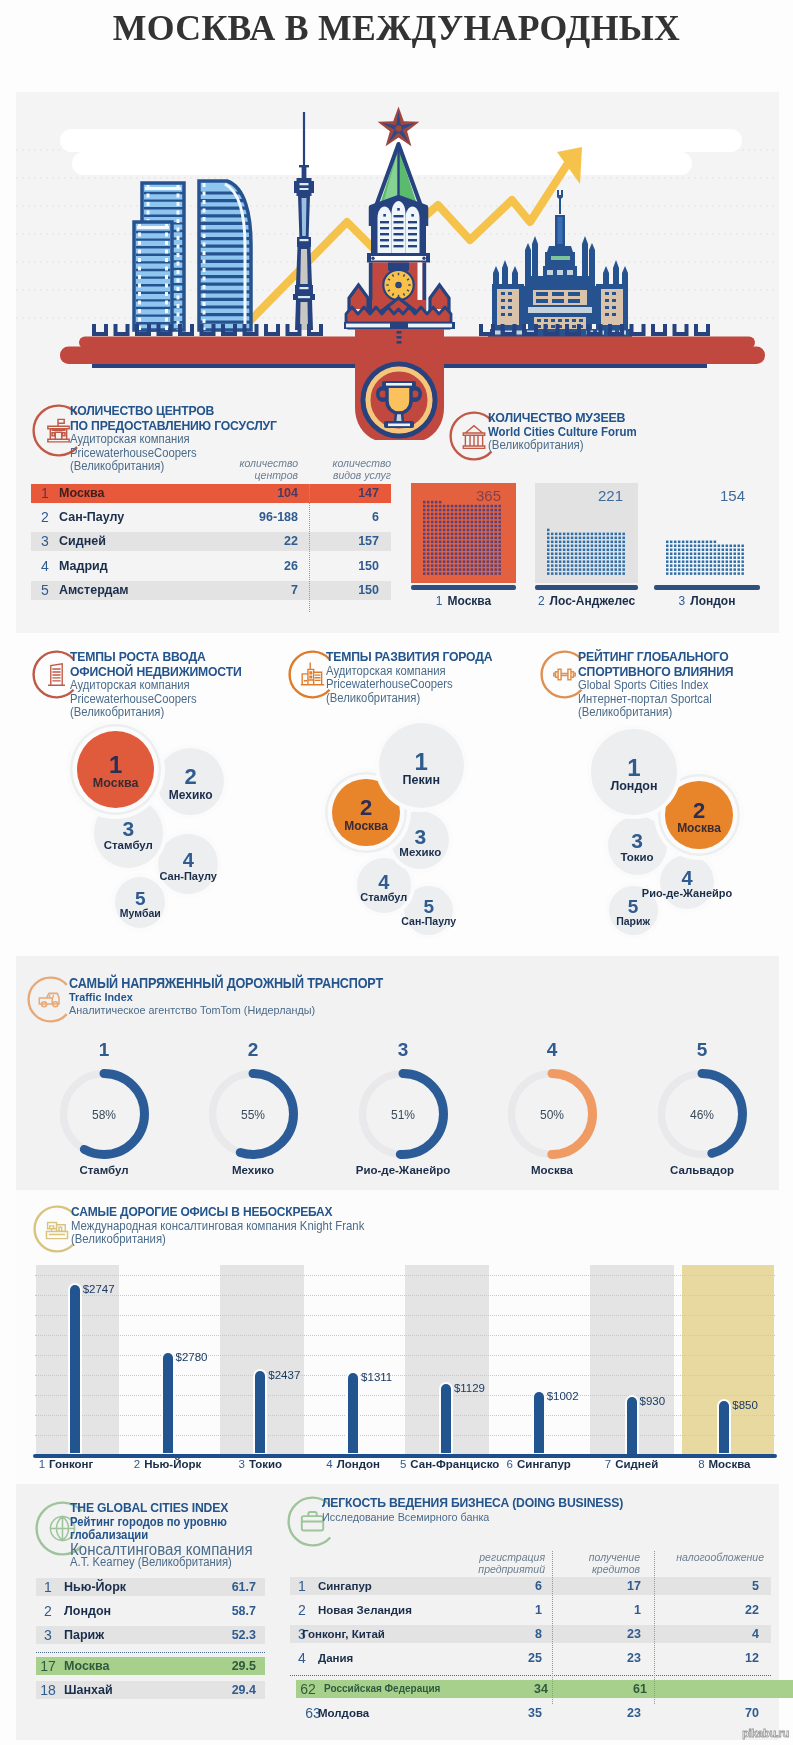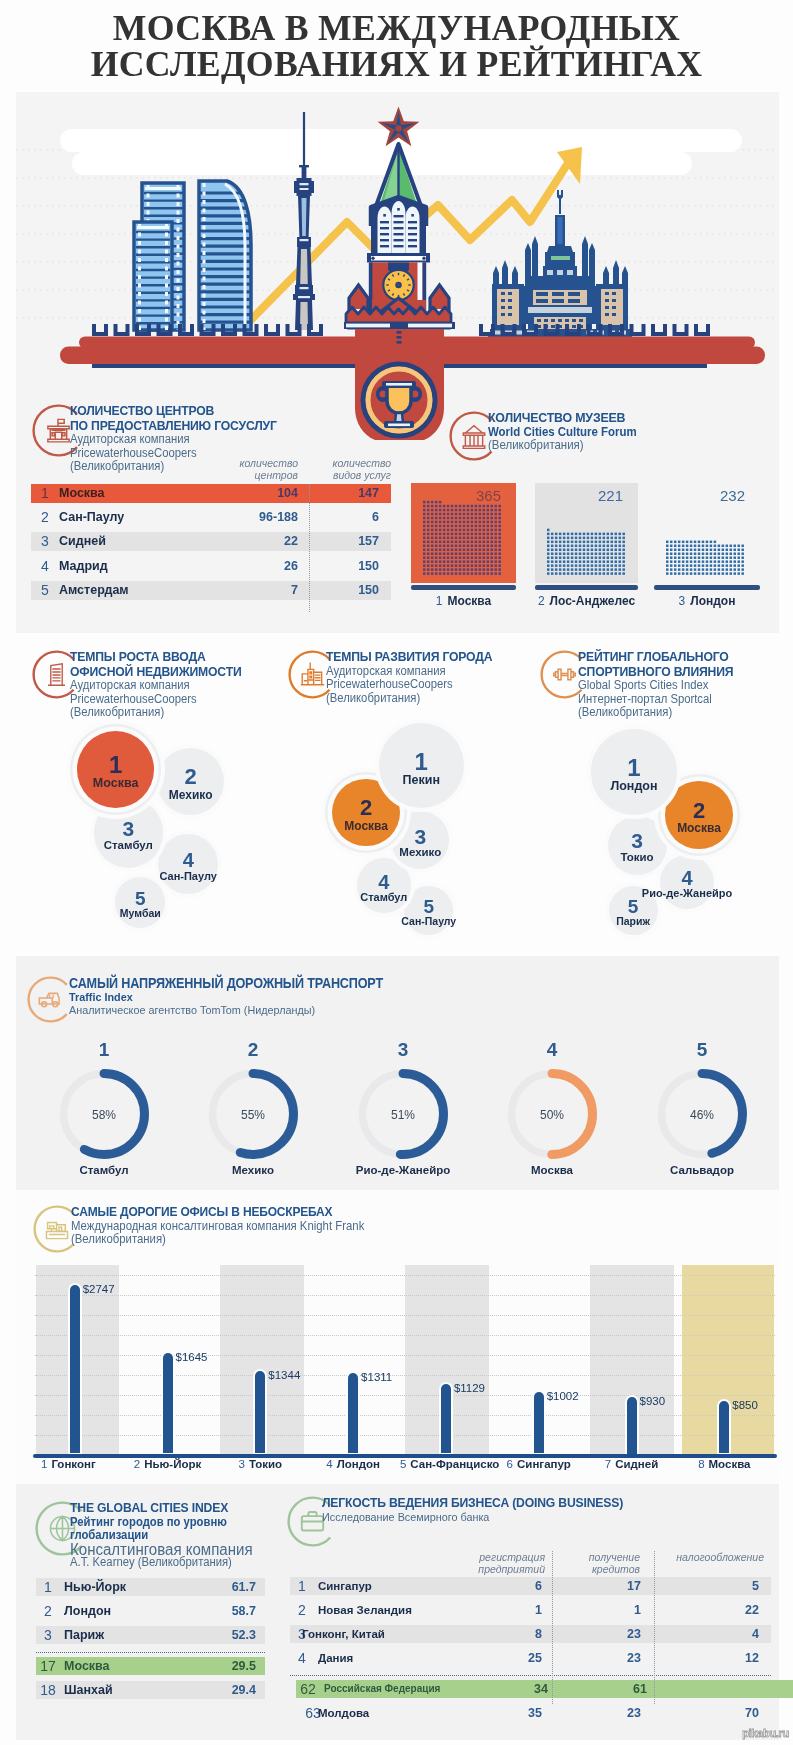--- a/index.html
+++ b/index.html
@@ -65,21 +65,20 @@
   .bclab i{color:#2f5b8f;font-weight:400;font-style:normal;margin-right:4px;}
 
   .credit{position:absolute;right:4px;top:1727px;font-size:11px;font-weight:700;color:#ffffff;-webkit-text-stroke:0.8px #9a9a9a;letter-spacing:-0.3px;z-index:20;}
 </style>
 </head>
 <body>
 
 <div class="page">
   <div class="title">
     <span class="l">МОСКВА В МЕЖДУНАРОДНЫХ</span>
-    <span class="l">ИССЛЕДОВАНИЯХ И РЕЙТИНГАХ</span>
   </div>
   <div class="band band-illus">
     <svg class="illus" width="793" height="348" viewBox="0 92 793 348">
       <defs>
         <clipPath id="clipIll">
             <rect x="16" y="92" width="761" height="290"></rect>
           </clipPath>
         <clipPath id="sailClip">
             <path d="M199 181 L227 181 C245 187 251 215 251 245 L251 330 L199 330 Z"></path>
           </clipPath>
@@ -1137,21 +1136,21 @@
             <rect x="75.52" y="89.33" width="2.5" height="2.5"></rect>
             <rect x="79.49" y="89.33" width="2.5" height="2.5"></rect>
             <rect x="83.46" y="89.33" width="2.5" height="2.5"></rect>
             <rect x="87.43" y="89.33" width="2.5" height="2.5"></rect>
           </g>
         </svg>
       </div>
       <div class="mbar" style="left:535px;top:585px;width:103px"></div>
       <div class="mlabel" style="left:535px;top:594px;width:103px;text-align:center"><span>2</span>Лос-Анджелес</div>
       <div class="mcard" style="left:654px;top:483px;width:106px;height:100px;background:transparent">
-        <div class="mval" style="color:#3f6a9a">232</div>
+        <div class="mval" style="color:#3f6a9a">154</div>
         <svg width="106" height="100" style="position:absolute;left:0;top:0">
           <g fill="#2f6da8">
             <rect x="12.00" y="57.57" width="2.5" height="2.5"></rect>
             <rect x="15.97" y="57.57" width="2.5" height="2.5"></rect>
             <rect x="19.94" y="57.57" width="2.5" height="2.5"></rect>
             <rect x="23.91" y="57.57" width="2.5" height="2.5"></rect>
             <rect x="27.88" y="57.57" width="2.5" height="2.5"></rect>
             <rect x="31.85" y="57.57" width="2.5" height="2.5"></rect>
             <rect x="35.82" y="57.57" width="2.5" height="2.5"></rect>
             <rect x="39.79" y="57.57" width="2.5" height="2.5"></rect>
@@ -1520,26 +1519,26 @@
       <div class="bcgrid" style="left:35px;top:1295.0px;width:740px"></div>
       <div class="bcgrid" style="left:35px;top:1315.0px;width:740px"></div>
       <div class="bcgrid" style="left:35px;top:1335.0px;width:740px"></div>
       <div class="bcgrid" style="left:35px;top:1355.0px;width:740px"></div>
       <div class="bcgrid" style="left:35px;top:1375.0px;width:740px"></div>
       <div class="bcgrid" style="left:35px;top:1395.0px;width:740px"></div>
       <div class="bcgrid" style="left:35px;top:1415.0px;width:740px"></div>
       <div class="bcgrid" style="left:35px;top:1435.0px;width:740px"></div>
       <div class="bcbar" style="left:69.7px;top:1285.2px;height:168.3px;width:10px"></div>
       <div class="bcval" style="left:82.7px;top:1283.2px">$2747</div>
-      <div class="bclab" style="left:41px;top:1458px;width:92px;"><i>1</i>Гонконг</div>
+      <div class="bclab" style="left:20px;top:1458px;width:92px;text-align:center"><i>1</i>Гонконг</div>
       <div class="bcbar" style="left:162.5px;top:1352.7px;height:100.8px;width:10px"></div>
-      <div class="bcval" style="left:175.5px;top:1350.7px">$1645</div>
+      <div class="bcval" style="left:175.5px;top:1350.7px">$2780</div>
       <div class="bclab" style="left:121.5px;top:1458px;width:92px;text-align:center"><i>2</i>Нью-Йорк</div>
       <div class="bcbar" style="left:255.3px;top:1371.2px;height:82.3px;width:10px"></div>
-      <div class="bcval" style="left:268.3px;top:1369.2px">$1344</div>
+      <div class="bcval" style="left:268.3px;top:1369.2px">$2437</div>
       <div class="bclab" style="left:214.3px;top:1458px;width:92px;text-align:center"><i>3</i>Токио</div>
       <div class="bcbar" style="left:348.1px;top:1373.2px;height:80.3px;width:10px"></div>
       <div class="bcval" style="left:361.1px;top:1371.2px">$1311</div>
       <div class="bclab" style="left:307.1px;top:1458px;width:92px;text-align:center"><i>4</i>Лондон</div>
       <div class="bcbar" style="left:440.9px;top:1384.3px;height:69.2px;width:10px"></div>
       <div class="bcval" style="left:453.9px;top:1382.3px">$1129</div>
       <div class="bclab" style="left:399.9px;top:1458px;width:92px;text-align:center"><i>5</i>Сан-Франциско</div>
       <div class="bcbar" style="left:533.7px;top:1392.1px;height:61.4px;width:10px"></div>
       <div class="bcval" style="left:546.7px;top:1390.1px">$1002</div>
       <div class="bclab" style="left:492.7px;top:1458px;width:92px;text-align:center"><i>6</i>Сингапур</div>

